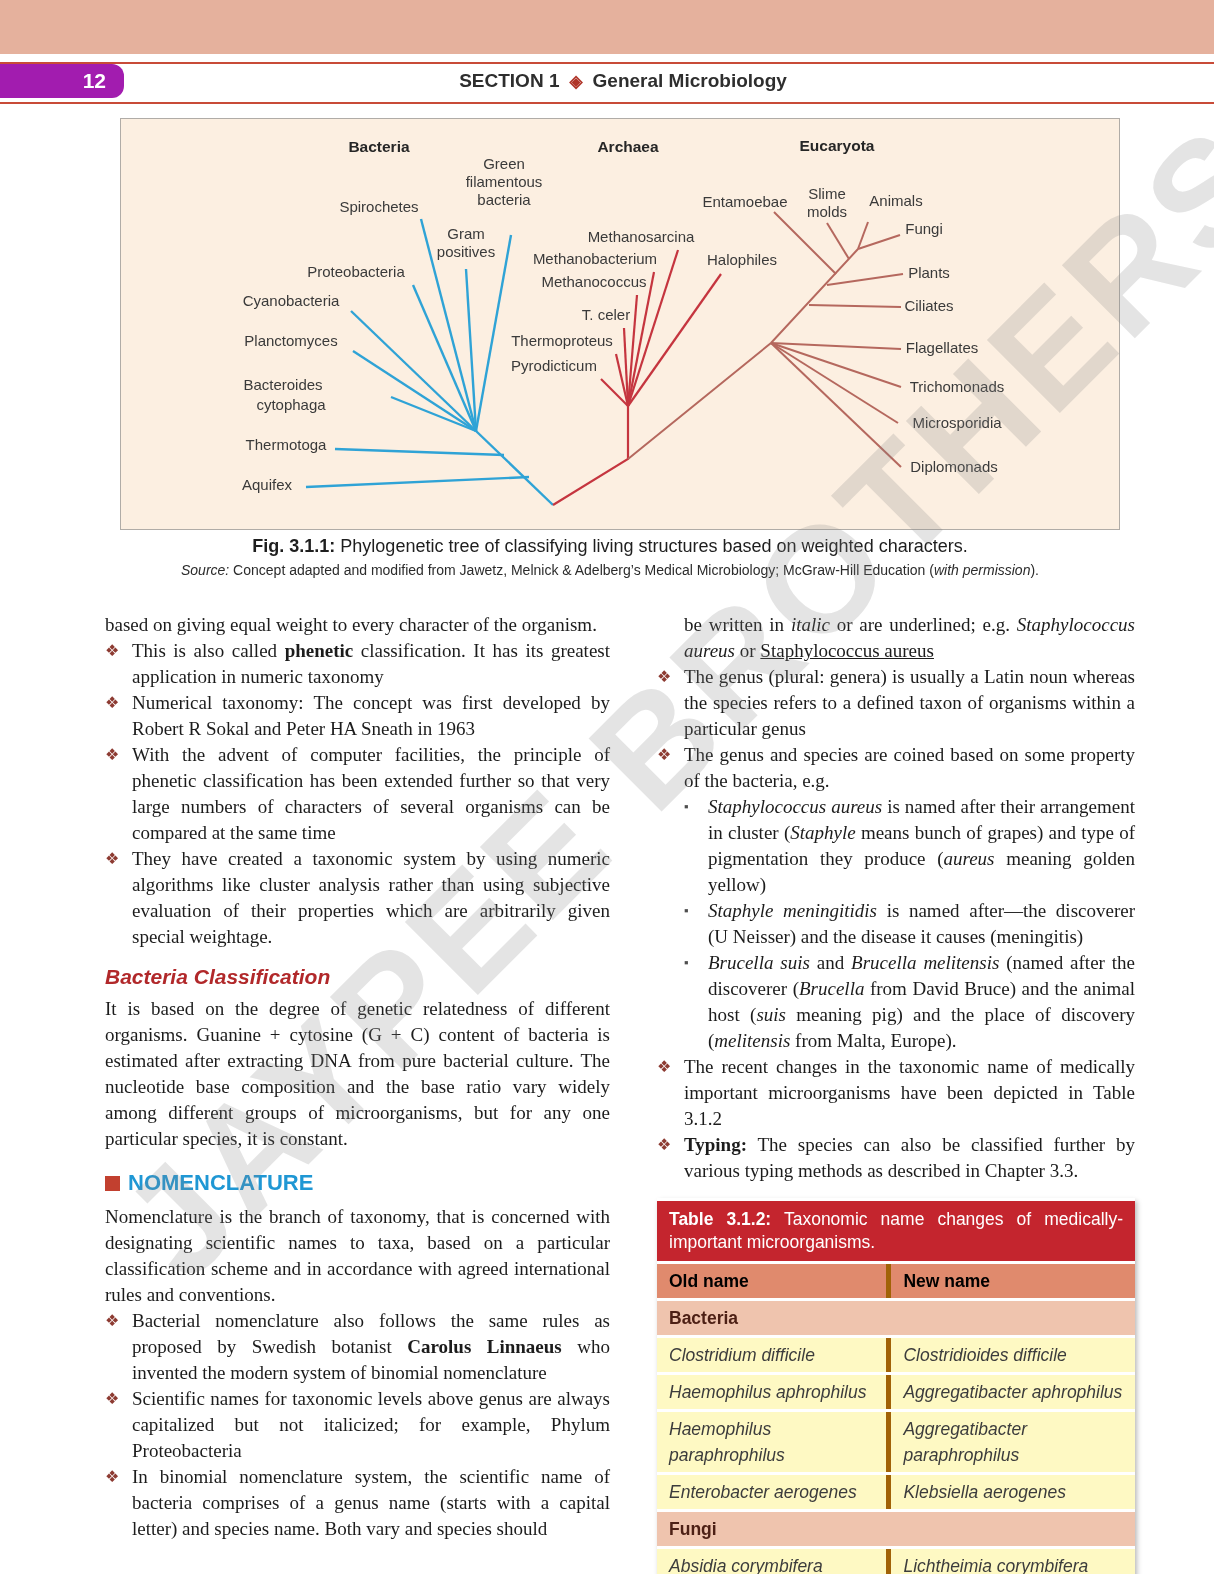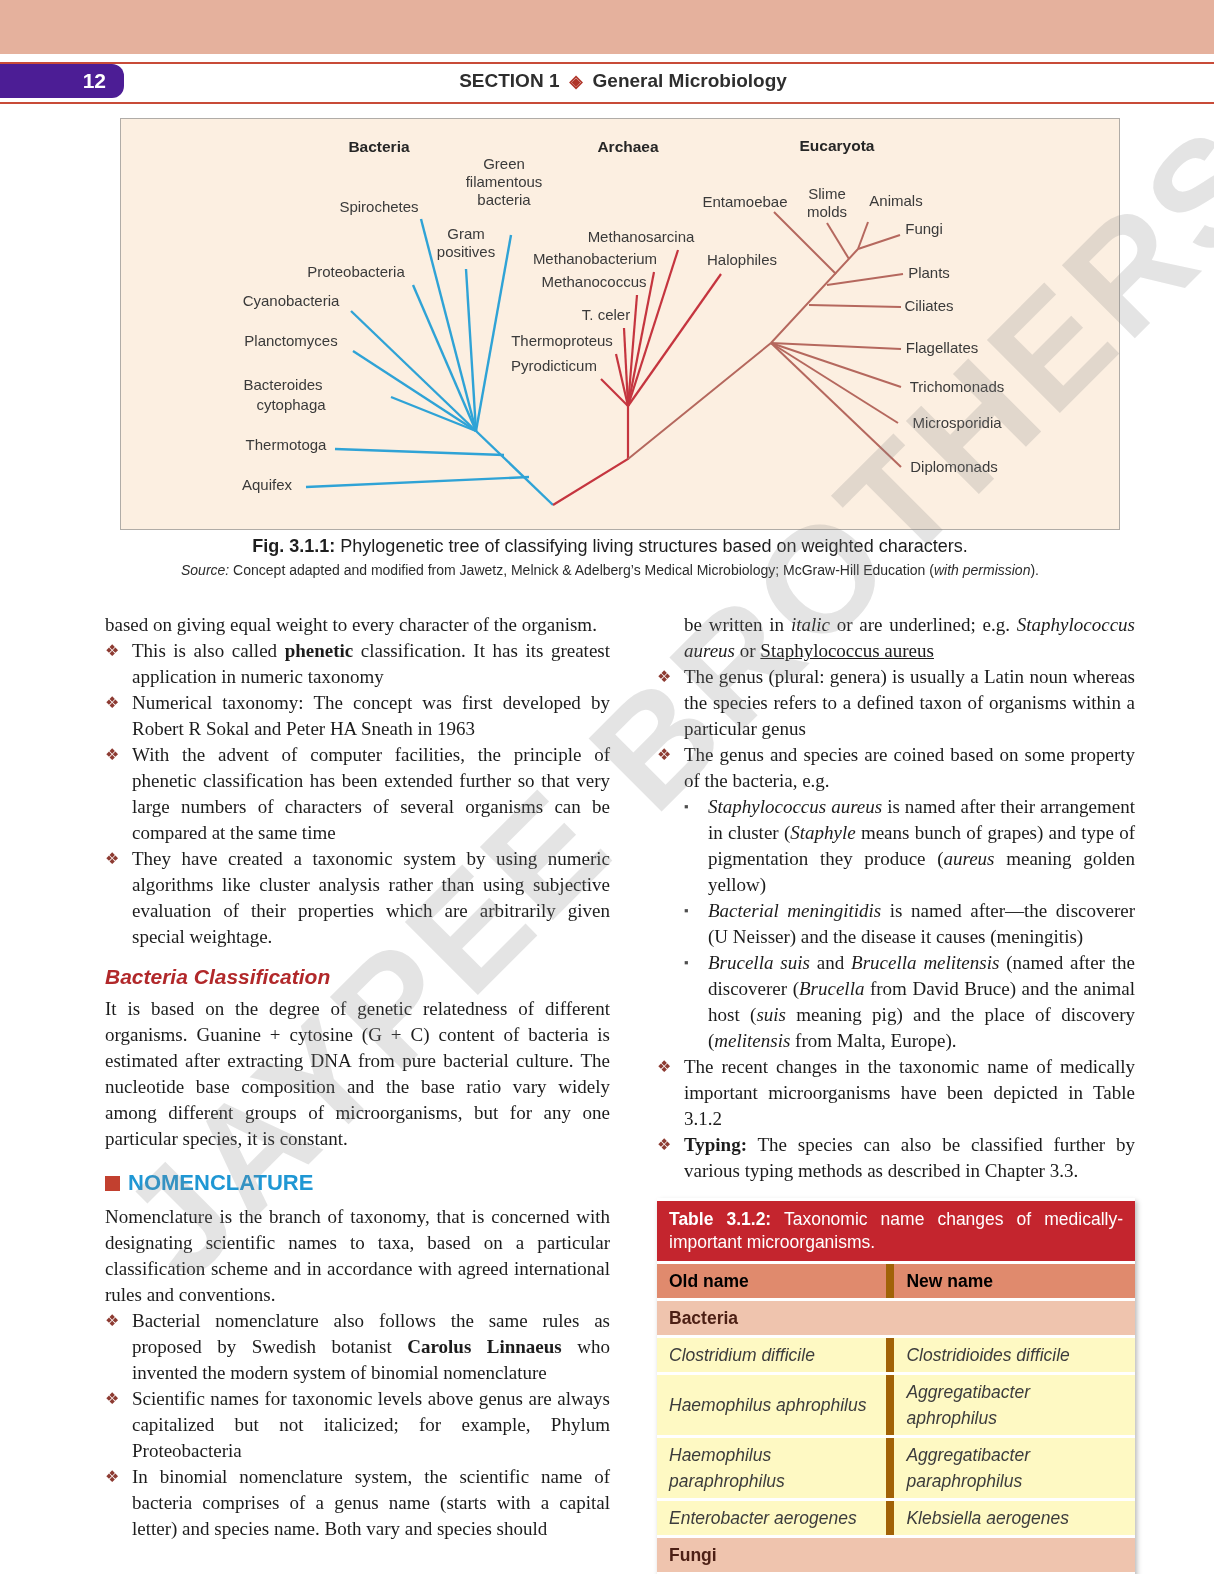--- a/index.html
+++ b/index.html
@@ -3,21 +3,21 @@
 <meta charset="utf-8">
 <style>
   html,body{margin:0;padding:0;background:#ffffff;}
   .page{position:relative;width:1214px;height:1574px;background:#fff;overflow:hidden;
         font-family:"Liberation Serif", serif;color:#1c1c1c;}
   
   .topband{position:absolute;left:0;top:0;width:1214px;height:54px;background:#e5b19d;}
   
   .hstrip{position:absolute;left:0;top:62px;width:1214px;height:38px;background:#fff;
           border-top:2px solid #c84b38;border-bottom:2px solid #c84b38;}
-  .pagetab{position:absolute;left:0;top:64px;width:124px;height:34px;background:#4c1d95;
+  .pagetab{position:absolute;left:0;top:64px;width:124px;height:34px;background:#a21caf;
            border-radius:0 12px 12px 0;color:#fff;font-family:"Liberation Sans",sans-serif;
            font-weight:bold;font-size:21px;display:flex;align-items:center;justify-content:flex-end;
            padding-right:18px;box-sizing:border-box;}
   .htext{position:absolute;left:16px;top:64px;width:1214px;height:34px;text-align:center;
          font-family:"Liberation Sans",sans-serif;font-weight:bold;font-size:19px;color:#2e2e2e;
          display:flex;align-items:center;justify-content:center;gap:10px;}
   .hdiamond{color:#b03529;font-size:17px;}
   
   .figbox{position:absolute;left:120px;top:118px;width:1000px;height:412px;background:#fcefe1;
           border:1px solid #b0aca7;box-sizing:border-box;}
@@ -41,21 +41,21 @@
   h2.nom{font-family:"Liberation Sans",sans-serif;color:#1f97d4;font-size:22px;
          margin:18px 0 8px 0;display:flex;align-items:center;gap:8px;text-align:left;}
   .sq{display:inline-block;width:15px;height:15px;background:#c2402f;}
   
   table.tx{border-collapse:separate;border-spacing:0 3px;width:478px;margin-top:14px;
            font-family:"Liberation Sans",sans-serif;box-shadow:2px 3px 5px rgba(0,0,0,0.28);}
   .tx .ttl td{background:#c4252e;color:#fff;font-size:17.5px;padding:7px 12px;line-height:1.3;}
   .tx .ch td{background:#e08a6d;color:#000000;font-weight:bold;font-size:17.5px;padding:4px 12px;}
   .tx .cat td{background:#efc4ae;color:#4d2015;font-weight:bold;font-size:17.5px;padding:4px 12px;}
   .tx .dr td{background:#fef9c3;color:#3c3c3c;font-style:italic;font-size:17.5px;padding:4px 12px;}
-  .tx td.c2{border-left:8px solid #a16207;}
+  .tx td.c2{border-left:5px solid #a16207;}
   
   .figbox svg{display:block;}
   .tl{font-family:"Liberation Sans",sans-serif;font-size:15px;fill:#3a3a3a;}
   .tb{font-family:"Liberation Sans",sans-serif;font-size:15.5px;font-weight:bold;fill:#262626;}
   
   .wm{position:absolute;left:150px;top:1250px;transform-origin:0 0;
       transform:rotate(-45deg) translateY(-50%);font-family:"Liberation Sans",sans-serif;
       font-weight:bold;font-size:150px;letter-spacing:6px;color:rgba(130,130,130,0.22);
       white-space:nowrap;pointer-events:none;z-index:9;}
 </style>
@@ -211,21 +211,21 @@
     <div class="bullet">
       <span class="mk">❖</span>
       <div class="bt">The genus and species are coined based on some property of the bacteria, e.g.</div>
     </div>
     <div class="sub">
       <span class="mk2">▪</span>
       <div class="bt"><i>Staphylococcus aureus</i><span> is named after their arrangement in cluster (</span><i>Staphyle</i><span> means bunch of grapes) and type of pigmentation they produce (</span><i>aureus</i><span> meaning golden yellow)</span></div>
     </div>
     <div class="sub">
       <span class="mk2">▪</span>
-      <div class="bt"><i>Bacterial meningitidis</i><span> is named after—the discoverer (U Neisser) and the disease it causes (meningitis)</span></div>
+      <div class="bt"><i>Staphyle meningitidis</i><span> is named after—the discoverer (U Neisser) and the disease it causes (meningitis)</span></div>
     </div>
     <div class="sub">
       <span class="mk2">▪</span>
       <div class="bt"><i>Brucella suis</i><span> and </span><i>Brucella melitensis</i><span> (named after the discoverer (</span><i>Brucella</i><span> from David Bruce) and the animal host (</span><i>suis</i><span> meaning pig) and the place of discovery (</span><i>melitensis</i><span> from Malta, Europe).</span></div>
     </div>
     <div class="bullet">
       <span class="mk">❖</span>
       <div class="bt">The recent changes in the taxonomic name of medically important microorganisms have been depicted in Table 3.1.2</div>
     </div>
     <div class="bullet">

